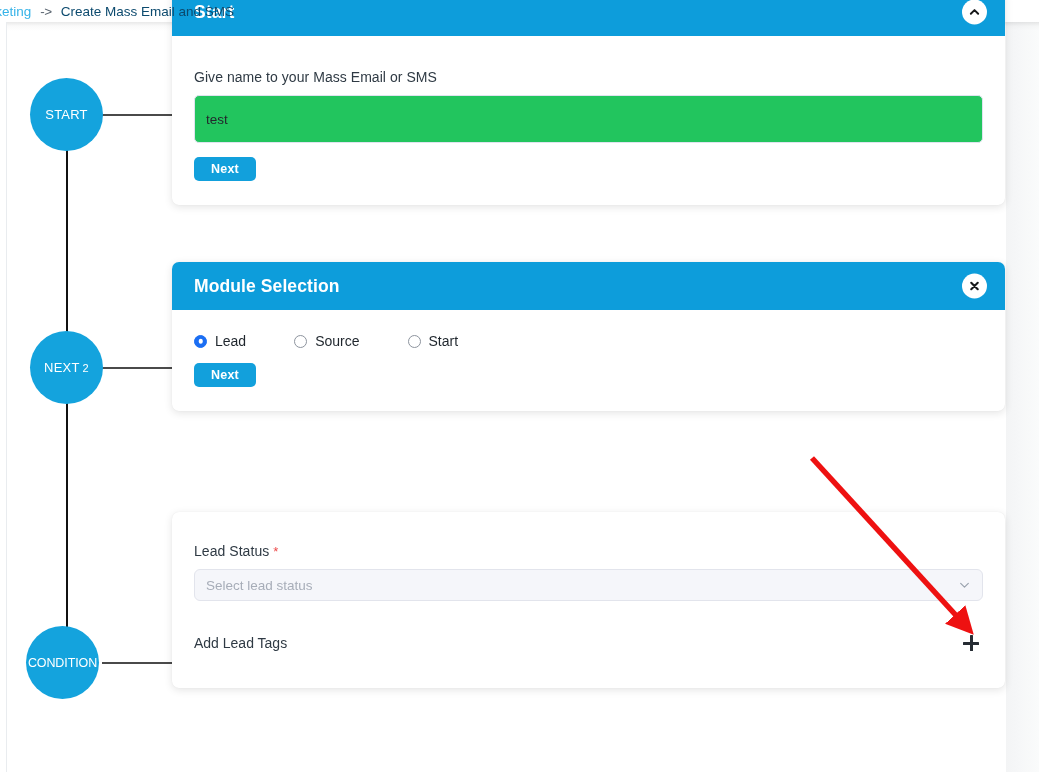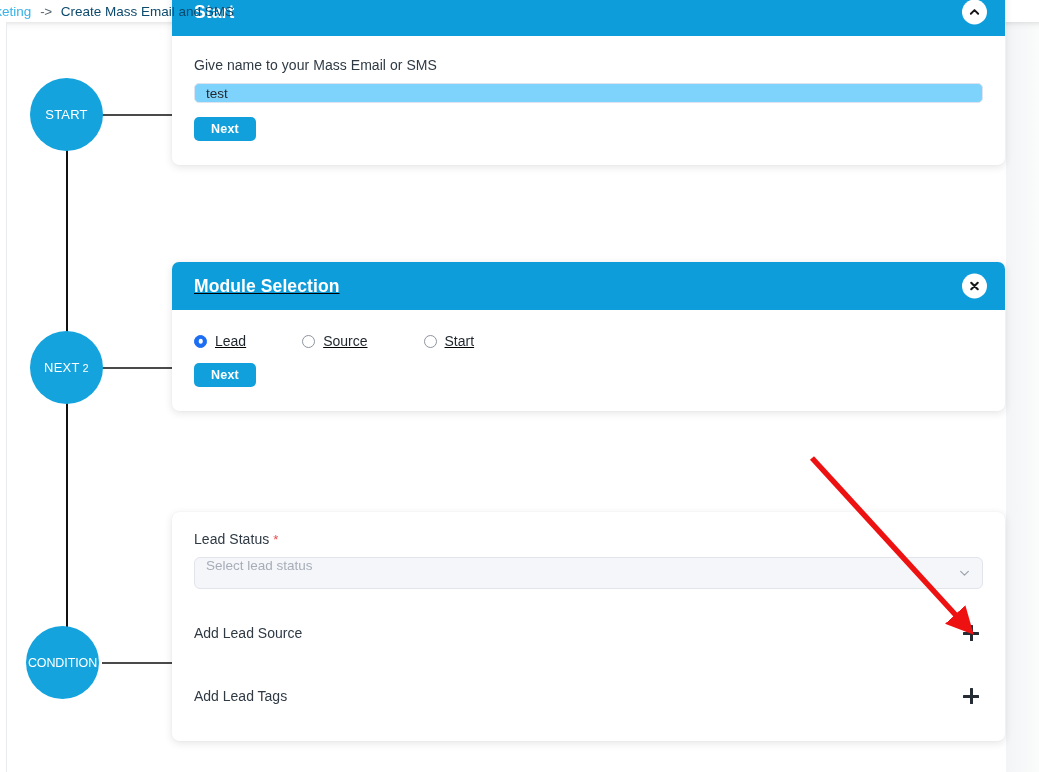--- a/index.html
+++ b/index.html
@@ -139,46 +139,47 @@
     cursor: pointer;
   }
   .head-btn svg { display: block; }
   .card-body { padding: 21px 22px 24px 22px; }
 
   .field-label {
     font-size: 14px;
     color: #2f3a44;
     margin-bottom: 10px;
     letter-spacing: 0.05px;
+    margin-top: 12px;
   }
   .req { color: #ec4a4a; font-size: 13px; }
 
   .text-input {
     display: block;
     width: 100%;
-    height: 20px;
-    background: #7dd3fc;
+    height: 48px;
+    background: #22c55e;
     border: 1px solid #dfe3ef;
     border-radius: 5px;
     padding: 0 11px;
     font-size: 13.5px;
     color: #23282d;
     font-family: "Liberation Sans", sans-serif;
     outline: none;
   }
 
   .select-input {
     position: relative;
     width: 100%;
     height: 32px;
     background: #f5f6fa;
     border: 1px solid #e2e4ec;
     border-radius: 6px;
     display: flex;
-    align-items: flex-start;
+    align-items: center;
     padding: 0 32px 0 11px;
     font-size: 13.5px;
     color: #a7adb8;
     cursor: pointer;
   }
   .sel-chevron {
     position: absolute;
     right: 11px; top: 50%;
     transform: translateY(-50%);
     width: 13px; height: 13px;
@@ -200,21 +201,21 @@
     font-size: 12.5px;
     font-weight: bold;
     font-family: "Liberation Sans", sans-serif;
     cursor: pointer;
     letter-spacing: 0.2px;
   }
 
   .radio-row {
     display: flex;
     align-items: center;
-    gap: 12px;
+    gap: 4px;
     margin-top: 2px;
   }
   .radio-opt {
     display: flex;
     align-items: center;
     gap: 8px;
     margin-right: 44px;
     cursor: pointer;
   }
   .radio-mark {
@@ -314,21 +315,21 @@
         </svg>
       </button>
     </div>
     <div class="card-body">
       <div class="field-label">Give name to your Mass Email or SMS</div>
       <input class="text-input" type="text" value="test" style="">
       <button class="btn-next">Next</button>
     </div>
   </div>
 
-  <div class="card" style="top:262px;text-decoration:underline;">
+  <div class="card" style="top:262px;">
     <div class="card-head">
       <span class="card-title">Module Selection</span>
       <button class="head-btn" aria-label="close">
         <svg width="13" height="13" viewBox="0 0 16 16" fill="none">
           <path d="M4 4 L12 12 M12 4 L4 12" stroke="#17181a" stroke-width="2.6" stroke-linecap="round"></path>
         </svg>
       </button>
     </div>
     <div class="card-body">
       <div class="radio-row">
@@ -355,24 +356,20 @@
         <span>Lead Status</span>
         <span class="req">*</span>
       </div>
       <div class="select-input">
         <span>Select lead status</span>
         <svg class="sel-chevron" viewBox="0 0 16 16" fill="none">
           <path d="M3.3 6 L8 10.6 L12.7 6" stroke="#9aa3ae" stroke-width="1.5" stroke-linecap="round" stroke-linejoin="round"></path>
         </svg>
       </div>
 
-      <div class="expand-row" style="margin-top:22px;">
-        <span class="expand-label">Add Lead Source</span>
-        <span class="plus-icon"></span>
-      </div>
 
       <div class="expand-row" style="margin-top:20px;gap:48px;">
         <span class="expand-label">Add Lead Tags</span>
         <span class="plus-icon"></span>
       </div>
 
     </div>
   </div>
 
   <svg class="annot">

